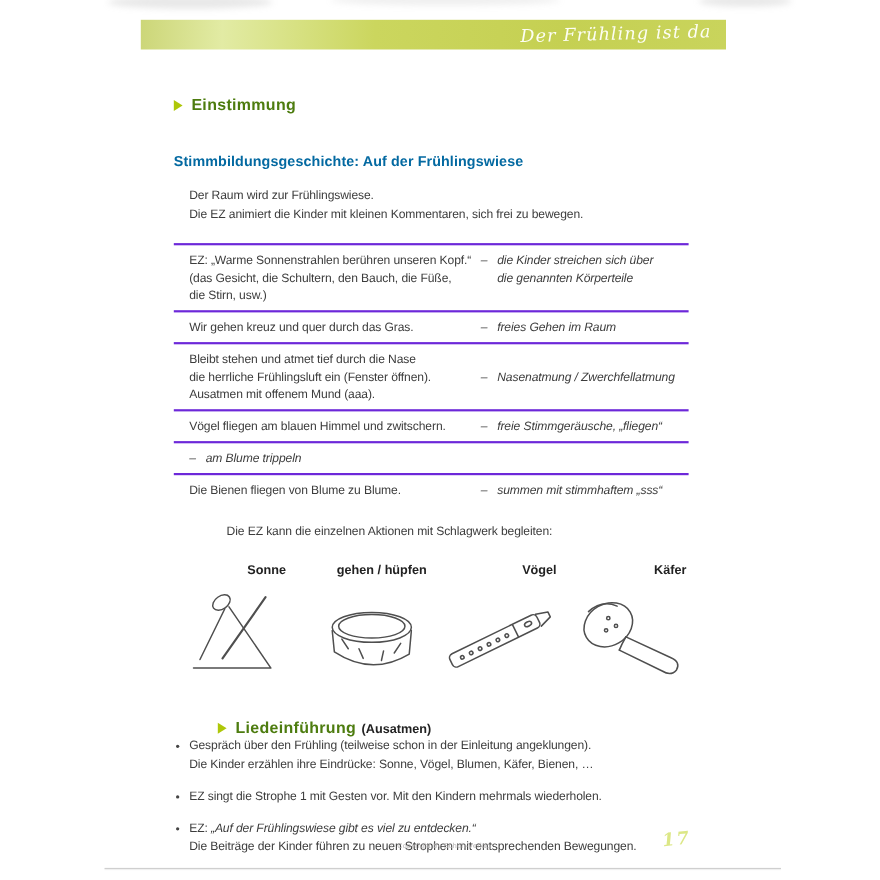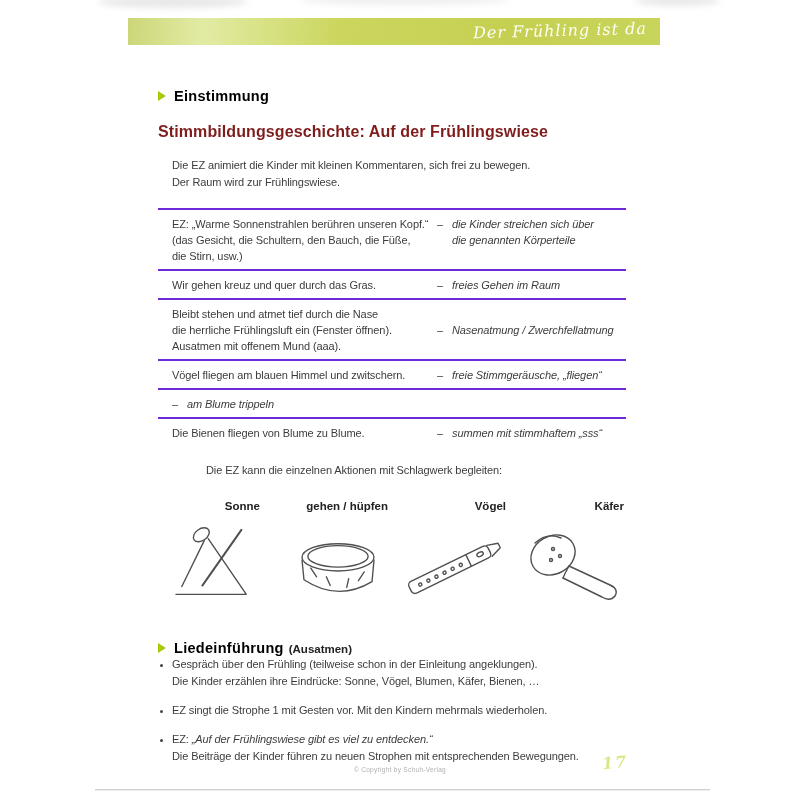--- a/index.html
+++ b/index.html
@@ -18,27 +18,27 @@
           background: linear-gradient(92deg, #ccd678 0%, #e2eba4 14%, #cbd65e 40%, #c5d052 72%, #c9d45c 100%); }
   .band-title { position: absolute; right: 13px; top: 3px; color: #fdfef4;
                 font-family: "DejaVu Serif", serif; font-style: italic; font-size: 16px;
                 letter-spacing: 1px; transform: rotate(-1.5deg); white-space: nowrap; }
 
   
   .content { position: absolute; left: 158px; top: 0; width: 468px; }
 
   .section-heading { display: flex; align-items: center; }
   .h-einstimmung { margin-top: 88px; }
-  .h-lied { margin-top: 26px; }
+  .h-lied { margin-top: 26px; margin-left: 40px; }
   .arrow { width: 0; height: 0; border-top: 5.5px solid transparent; border-bottom: 5.5px solid transparent;
            border-left: 8.5px solid #aec709; margin-right: 8px; flex: 0 0 auto; }
-  .section-heading .txt { font-size: 14.5px; font-weight: bold; color: #000000; letter-spacing: 0.3px; }
+  .section-heading .txt { font-size: 14.5px; font-weight: bold; color: #4d7c0f; letter-spacing: 0.3px; }
   .section-heading .suffix { font-size: 11.5px; font-weight: bold; color: #222; margin-left: 5px; padding-top: 2px; }
 
-  .subheading { margin-top: 19px; font-size: 16px; font-weight: bold; color: #7f1d1d; letter-spacing: 0.1px; }
+  .subheading { margin-top: 35px; font-size: 13px; font-weight: bold; color: #0369a1; letter-spacing: 0.1px; }
 
   .intro { margin-top: 16px; padding-left: 14px; font-size: 11px; line-height: 17px; letter-spacing: -0.1px; }
 
   
   .vtable { margin-top: 17px; }
   .vrow { border-top: 2px solid #6d28d9; padding: 6px 0 5px 14px; display: flex; align-items: flex-start;
           font-size: 11px; line-height: 16px; letter-spacing: -0.1px; }
   .vrow .left { width: 265px; flex: 0 0 auto; }
   .vrow .right { display: flex; font-style: italic; }
   .vrow .dash { width: 15px; flex: 0 0 auto; }
@@ -84,22 +84,22 @@
 <div class="content">
 
   <div class="section-heading h-einstimmung">
     <span class="arrow"></span>
     <span class="txt">Einstimmung</span>
   </div>
 
   <div class="subheading">Stimmbildungsgeschichte: Auf der Frühlingswiese</div>
 
   <div class="intro">
+    <div>Der Raum wird zur Frühlingswiese.</div>
     <div>Die EZ animiert die Kinder mit kleinen Kommentaren, sich frei zu bewegen.</div>
-    <div>Der Raum wird zur Frühlingswiese.</div>
   </div>
 
   <div class="vtable">
 
     <div class="vrow">
       <div class="left">
         <div>EZ: „Warme Sonnenstrahlen berühren unseren Kopf.“</div>
         <div>(das Gesicht, die Schultern, den Bauch, die Füße,</div>
         <div>die Stirn, usw.)</div>
       </div>

